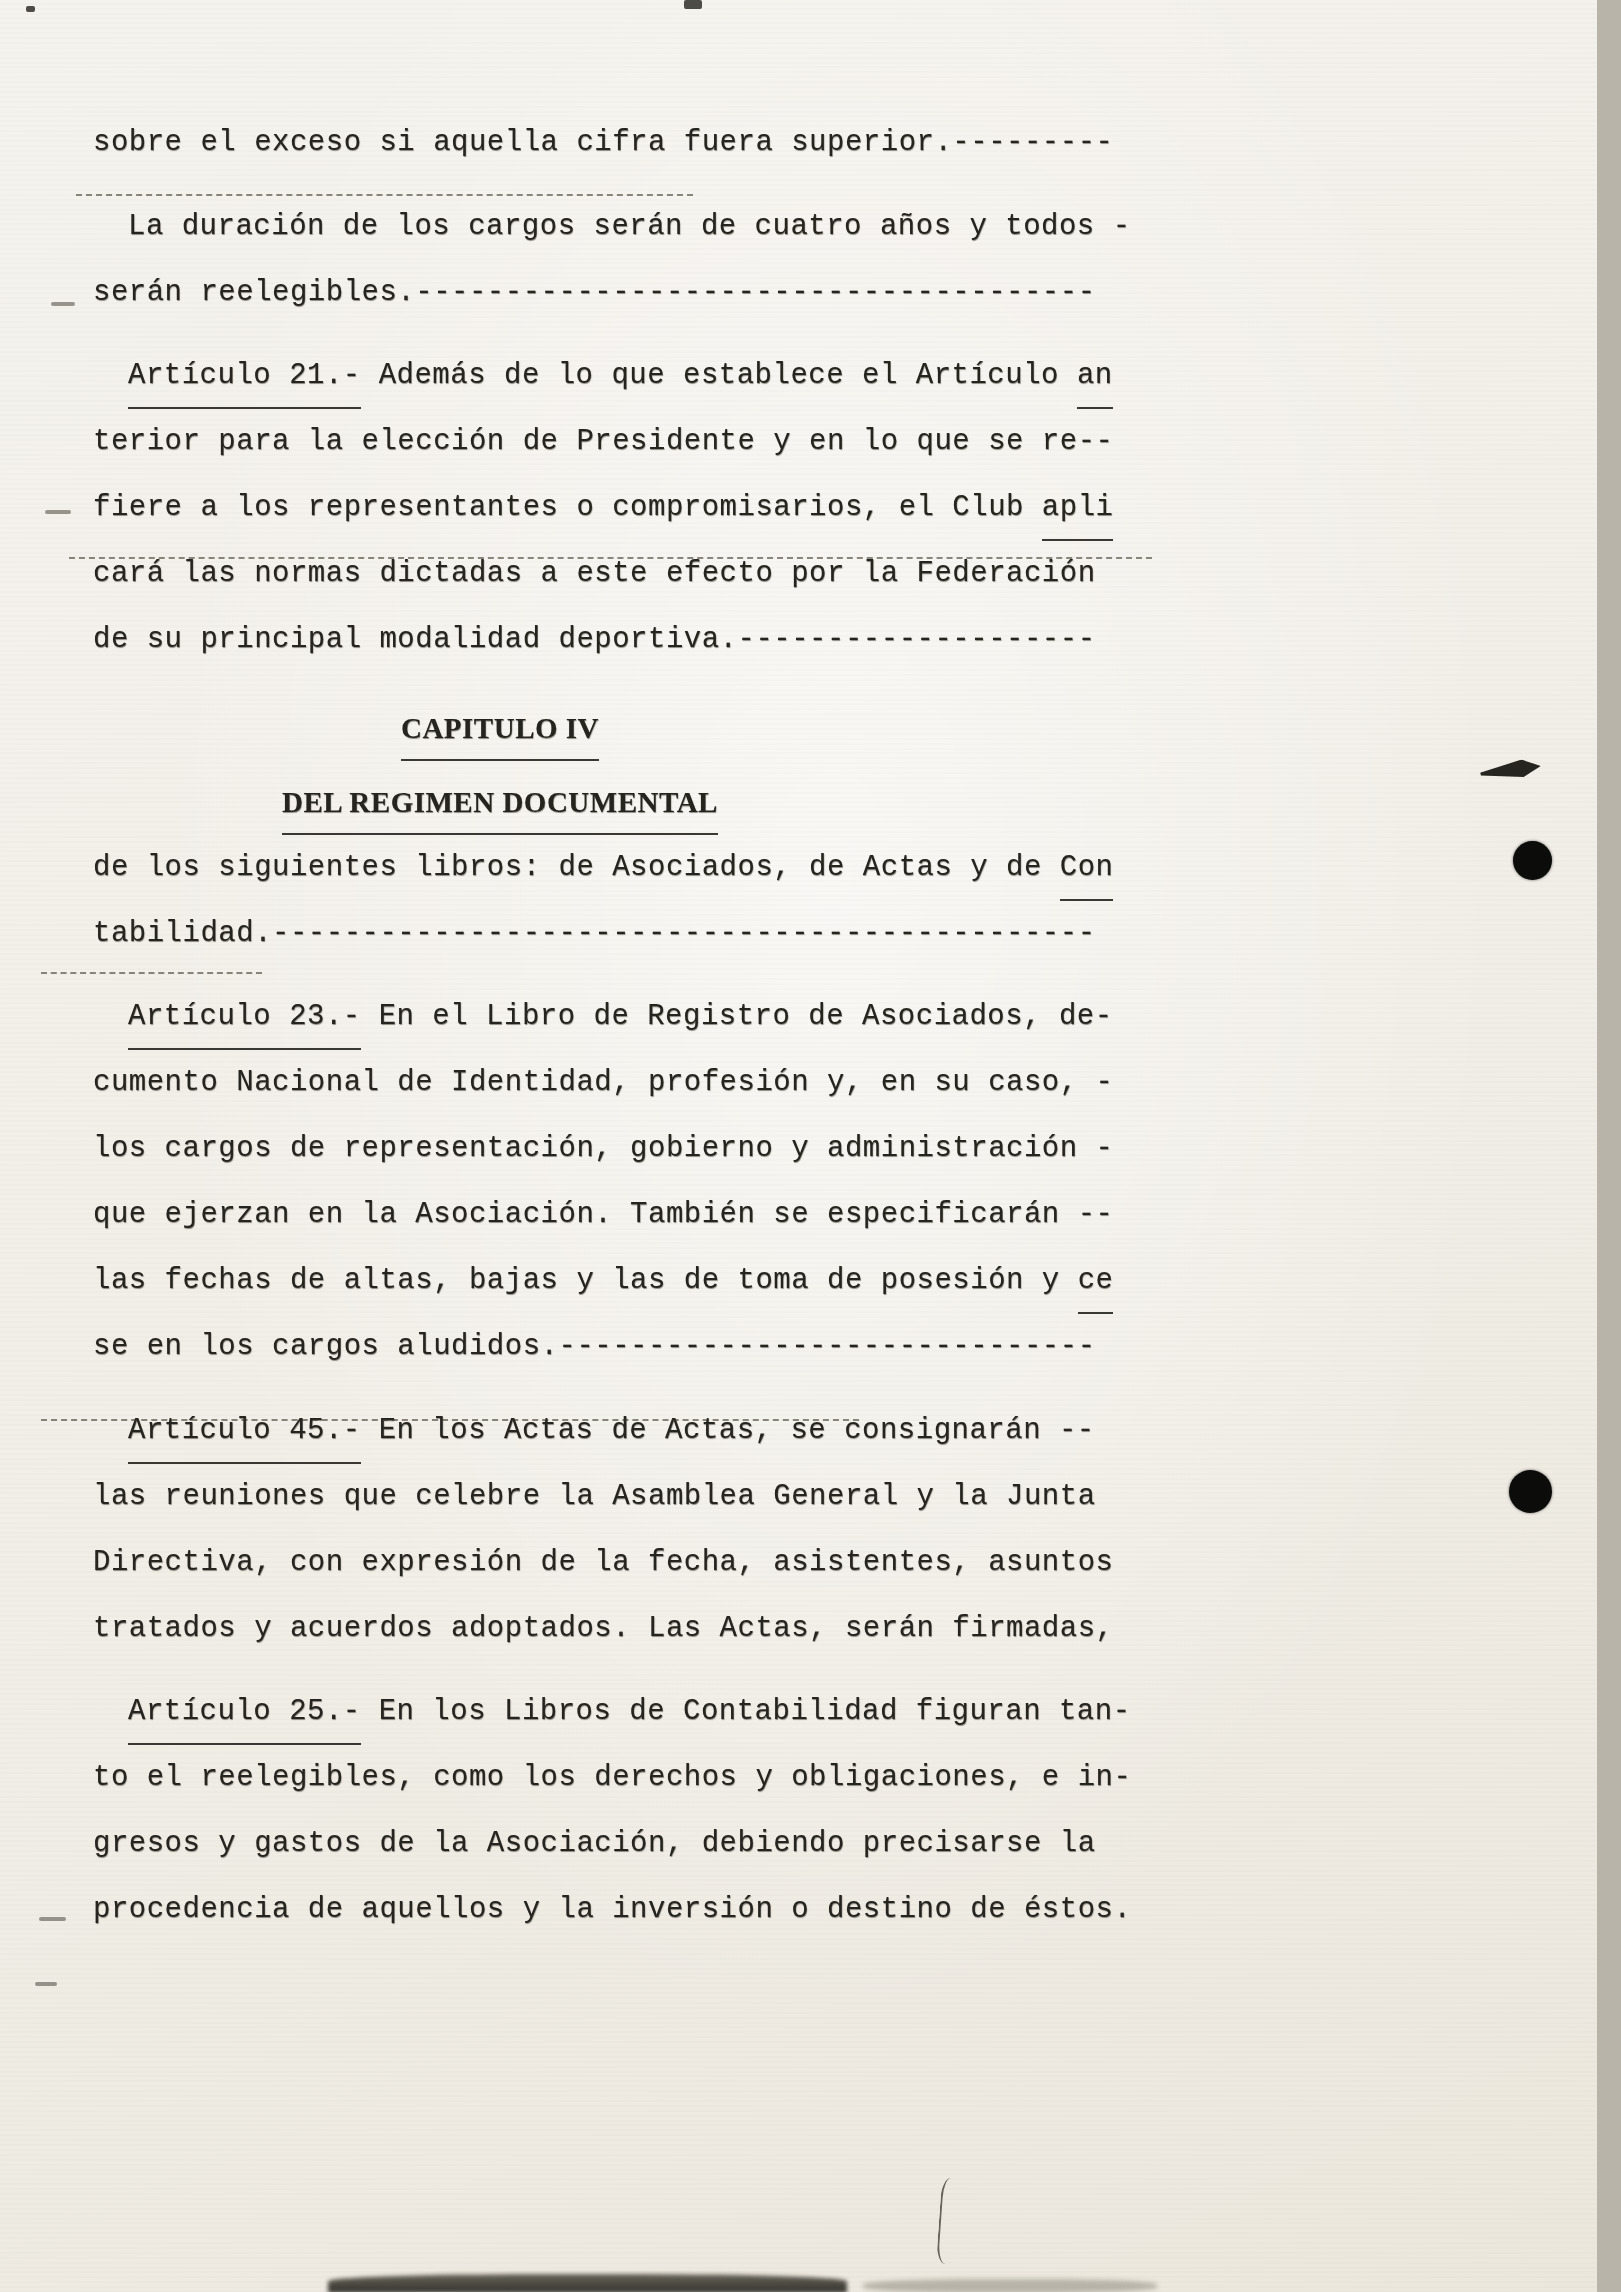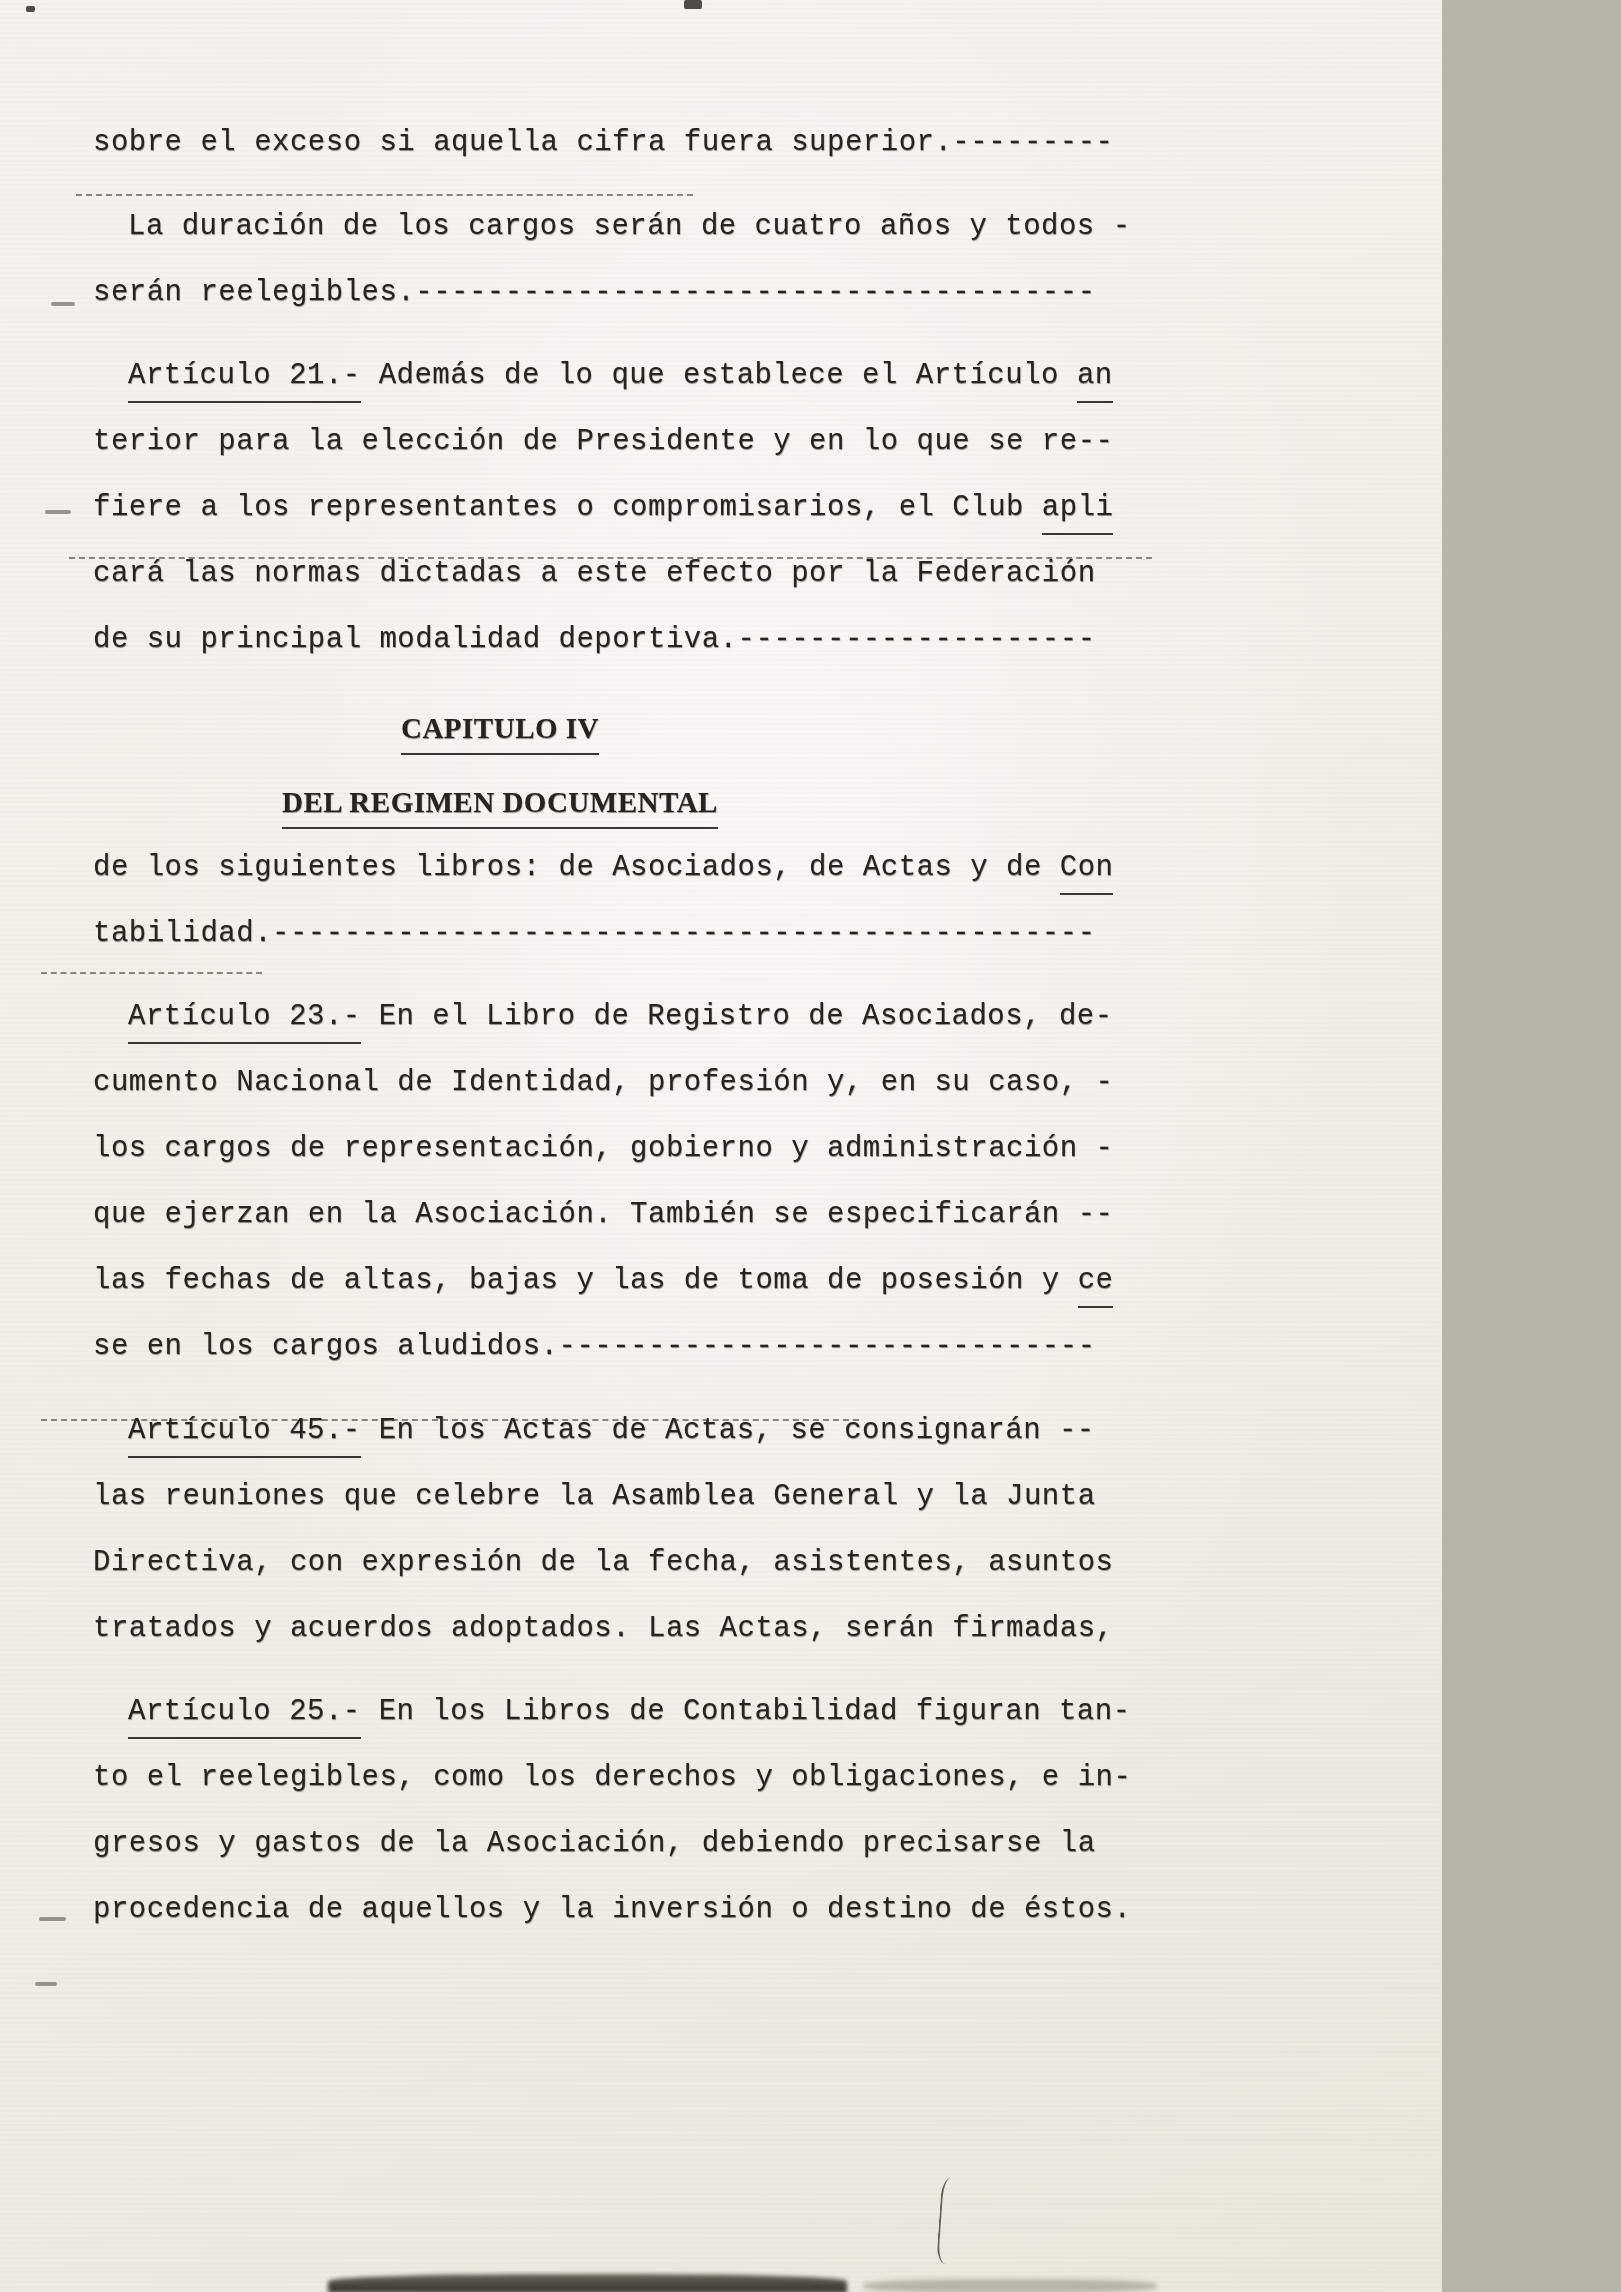--- a/index.html
+++ b/index.html
@@ -3,21 +3,21 @@
 <meta charset="utf-8">
 <style>
   html,body{margin:0;padding:0;}
   body{
     width:1621px;height:2293px;
     background:#b8b4aa;
     font-family:"Liberation Mono","DejaVu Sans Mono",monospace;
   }
   .page{
     position:relative;
-    width:1442px;height:2293px;
+    width:1597px;height:2293px;
     overflow:hidden;
     background:
       repeating-linear-gradient(0deg, rgba(60,55,40,0.015) 0 2px, rgba(0,0,0,0) 2px 4.9px),
       radial-gradient(ellipse at 52% 38%, rgba(255,255,255,0.55) 0%, rgba(255,255,255,0) 58%),
       linear-gradient(155deg,#f5f3ee 0%, #f1eee7 55%, #ebe7dd 100%);
     color:#26241f;
   }
   .text-block{
     position:absolute;
     top:0;left:0;
@@ -37,21 +37,21 @@
     margin-top:21.6px;
     width:814px;
     text-align:center;
     text-indent:0;
     font-weight:bold;
     font-family:Liberation Serif, serif;
   }
   .line.heading + .line.heading{margin-top:7.8px;}
   .seg.u{
     border-bottom:2.9px solid rgba(38,36,31,0.9);
-    padding-bottom:9px;
+    padding-bottom:15px;
   }
   
   .artifact{position:absolute;}
   .artifact.dashrow{
     height:0;
     border-top:2.9px dashed rgba(56,52,42,0.72);
     opacity:.8;
   }
   .artifact.dot{
     background:#0c0c0b;

